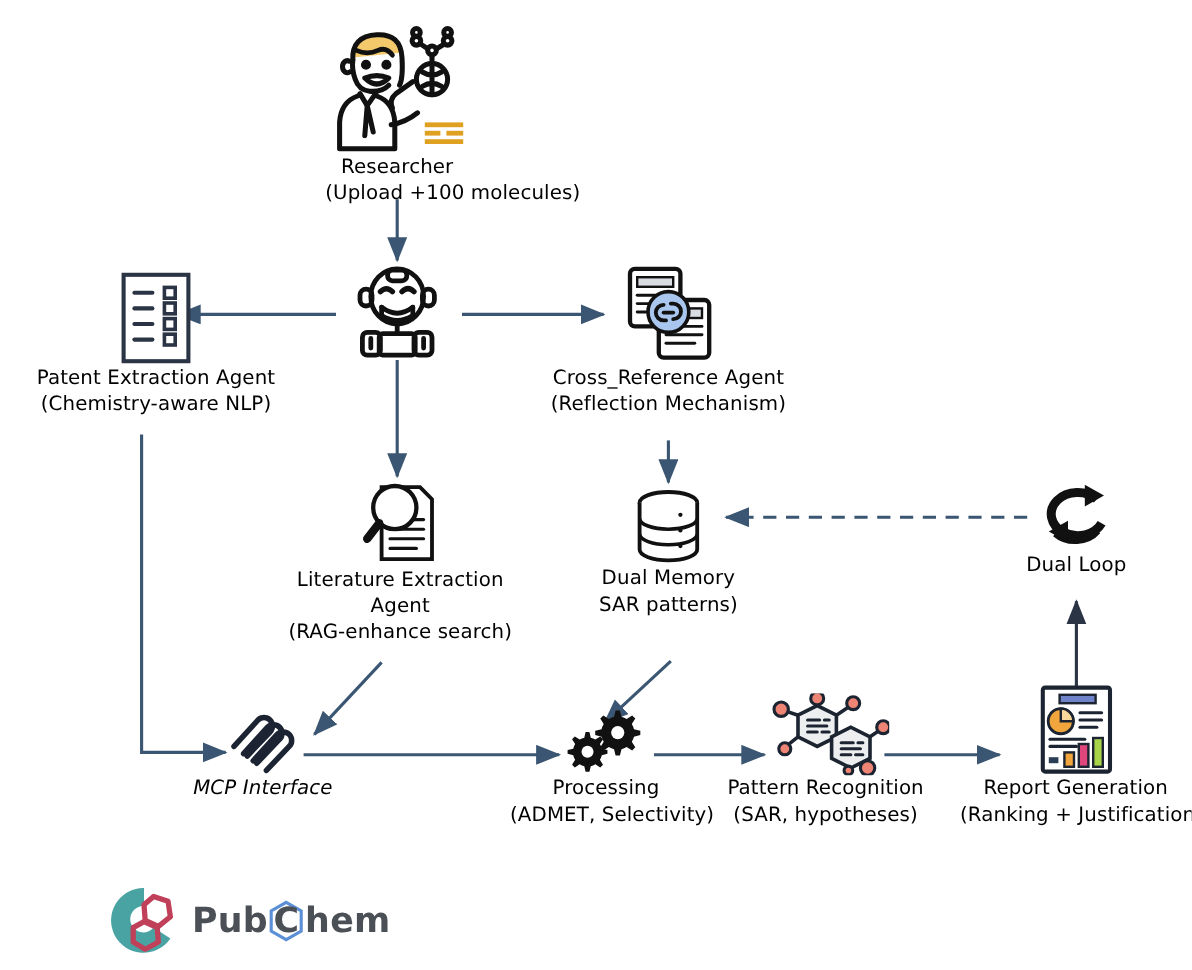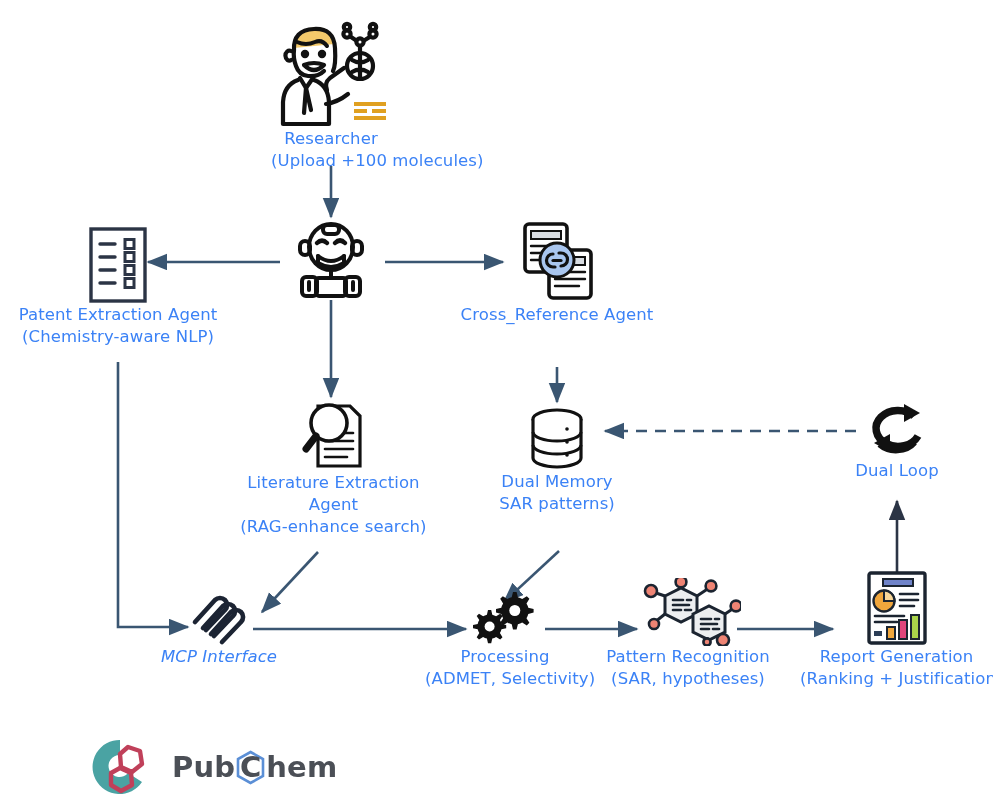--- a/index.html
+++ b/index.html
@@ -2,21 +2,21 @@
 <html><head>
 <meta charset="utf-8">
 <style>
   html,body{margin:0;padding:0;background:#ffffff;}
   body{width:993px;height:808px;font-family:"DejaVu Sans",sans-serif;overflow:hidden;}
   #stage{position:relative;width:993px;height:808px;background:#fff;}
   svg#wires{position:absolute;left:0;top:0;width:993px;height:808px;pointer-events:none;}
 
   .node{position:absolute;text-align:center;}
   .icon{display:flex;align-items:flex-end;justify-content:center;}
-  .lbl{font-family:"DejaVu Sans",sans-serif;font-size:16.5px;color:#3b82f6;line-height:1.32;
+  .lbl{font-family:"DejaVu Sans",sans-serif;font-size:16.5px;color:#000000;line-height:1.32;
        letter-spacing:.1px;white-space:nowrap;}
   .sub{font-size:16.5px;}
 
   
   .pc-text{font-family:"DejaVu Sans",sans-serif;font-weight:bold;font-size:29px;color:#4b4f56;
            letter-spacing:.2px;display:flex;align-items:center;}
   .pc-hex{position:relative;display:inline-flex;align-items:center;justify-content:center;
           width:31px;height:35px;}
   .pc-hex span{position:relative;z-index:2;color:#4b4f56;font-weight:bold;font-size:29px;}
 </style>
@@ -119,21 +119,21 @@
           <path d="M43,50 l0,8"></path>
           <rect x="28" y="58" width="30" height="18" rx="3"></rect>
           <rect x="14" y="57" width="15" height="19" rx="4"></rect>
           <rect x="57" y="57" width="15" height="19" rx="4"></rect>
           <path d="M21,62 l0,8 M65,62 l0,8"></path>
         </g>
       </svg>
     </div>
   </div>
 
-  <div class="node" style="left:0px;top:222px;width:236px;">
+  <div class="node" style="left:0px;top:222px;width:236px;padding-left:12px;">
     <div class="icon" style="height:82px;">
       <svg width="62" height="78" viewBox="0 0 62 78">
         <rect x="4" y="3" width="54" height="72" fill="#fff" stroke="#2b3445" stroke-width="3.4"></rect>
         <g stroke="#2b3445" stroke-width="3.4" stroke-linecap="round">
           <path d="M13,18 L28,18"></path>
             <path d="M13,31 L28,31"></path>
           <path d="M13,44 L28,44"></path>
             <path d="M13,57 L28,57"></path>
         </g>
         <g fill="none" stroke="#2b3445" stroke-width="3">
@@ -167,20 +167,21 @@
         </g>
         <circle cx="48" cy="40" r="17" fill="#a9c6ef" stroke="#111" stroke-width="3"></circle>
         <g fill="none" stroke="#111" stroke-width="3.2" stroke-linecap="round">
           <path d="M44,34 a6.5,6.5 0 0,0 0,13 l2,0"></path>
           <path d="M52,46 a6.5,6.5 0 0,0 0,-13 l-2,0"></path>
           <path d="M44,40.5 l8,0"></path>
         </g>
       </svg>
     </div>
     <div class="lbl">Cross_Reference Agent</div>
+    <div class="lbl sub">(Reflection Mechanism)</div>
   </div>
 
   <div class="node" style="left:236px;top:400px;width:195px;">
     <div class="icon" style="height:72px;">
       <svg width="72" height="72" viewBox="0 0 72 72">
         <path d="M20,6 L52,6 L62,16 L62,66 L20,66 Z" fill="#fff" stroke="#111" stroke-width="3.2"></path>
         <g stroke="#111" stroke-width="2.6" stroke-linecap="round">
           <path d="M27,33 L55,33"></path>
             <path d="M27,41 L55,41"></path>
           <path d="M27,49 L55,49"></path>
@@ -320,21 +321,21 @@
         <rect x="10" y="61" width="8" height="5" fill="#2c3e56"></rect>
         <rect x="23" y="57" width="8" height="12" fill="#f0a63c" stroke="#1b2430" stroke-width="2"></rect>
         <rect x="35" y="50" width="8" height="19" fill="#e0457b" stroke="#1b2430" stroke-width="2"></rect>
         <rect x="47" y="45" width="8" height="24" fill="#a9d44a" stroke="#1b2430" stroke-width="2"></rect>
       </svg>
     </div>
     <div class="lbl">Report Generation</div>
     <div class="lbl sub">(Ranking + Justification)</div>
   </div>
 
-  <div style="position:absolute;left:88px;top:736px;display:flex;align-items:center;gap:20px;">
+  <div style="position:absolute;left:88px;top:736px;display:flex;align-items:center;gap:8px;">
     <svg width="64" height="62" viewBox="0 0 64 62">
       <path d="M32,4 a27,27 0 1,0 22,42 l-14,-9 a11,11 0 1,1 -8,-18 Z" fill="#4aa3a3"></path>
       <path d="M34,8 a27,27 0 0,1 25,27 a27,27 0 0,1 -5,15 l-13,-9 a11,11 0 0,0 -7,-16 Z" fill="#4aa3a3" opacity="0"></path>
       <g fill="none" stroke="#c0405a" stroke-width="4.4" stroke-linejoin="round">
         <path d="M40,11 L52,15 L54,28 L44,36 L33,31 L32,18 Z"></path>
         <path d="M32,32 L43,37 L44,49 L33,55 L23,49 L23,37 Z"></path>
       </g>
     </svg>
     <div class="pc-text">
       <span>Pub</span>

